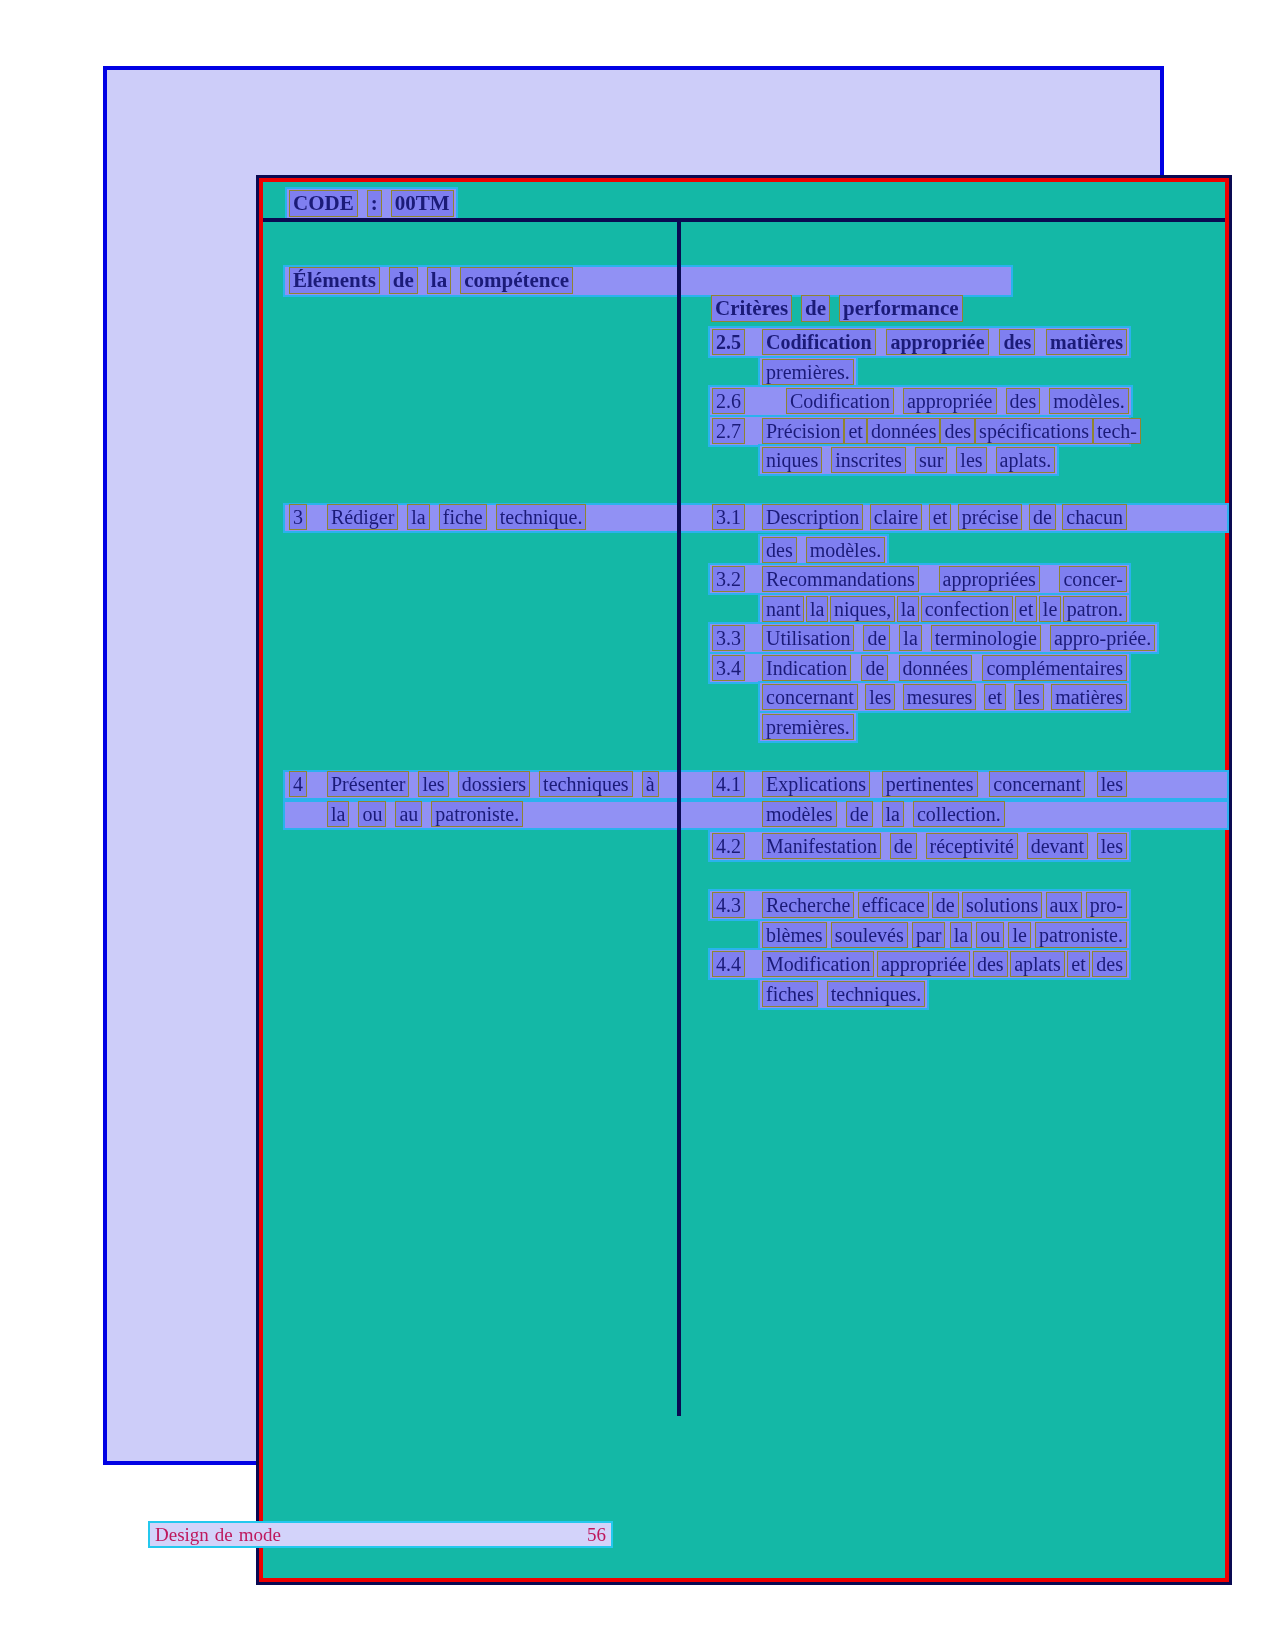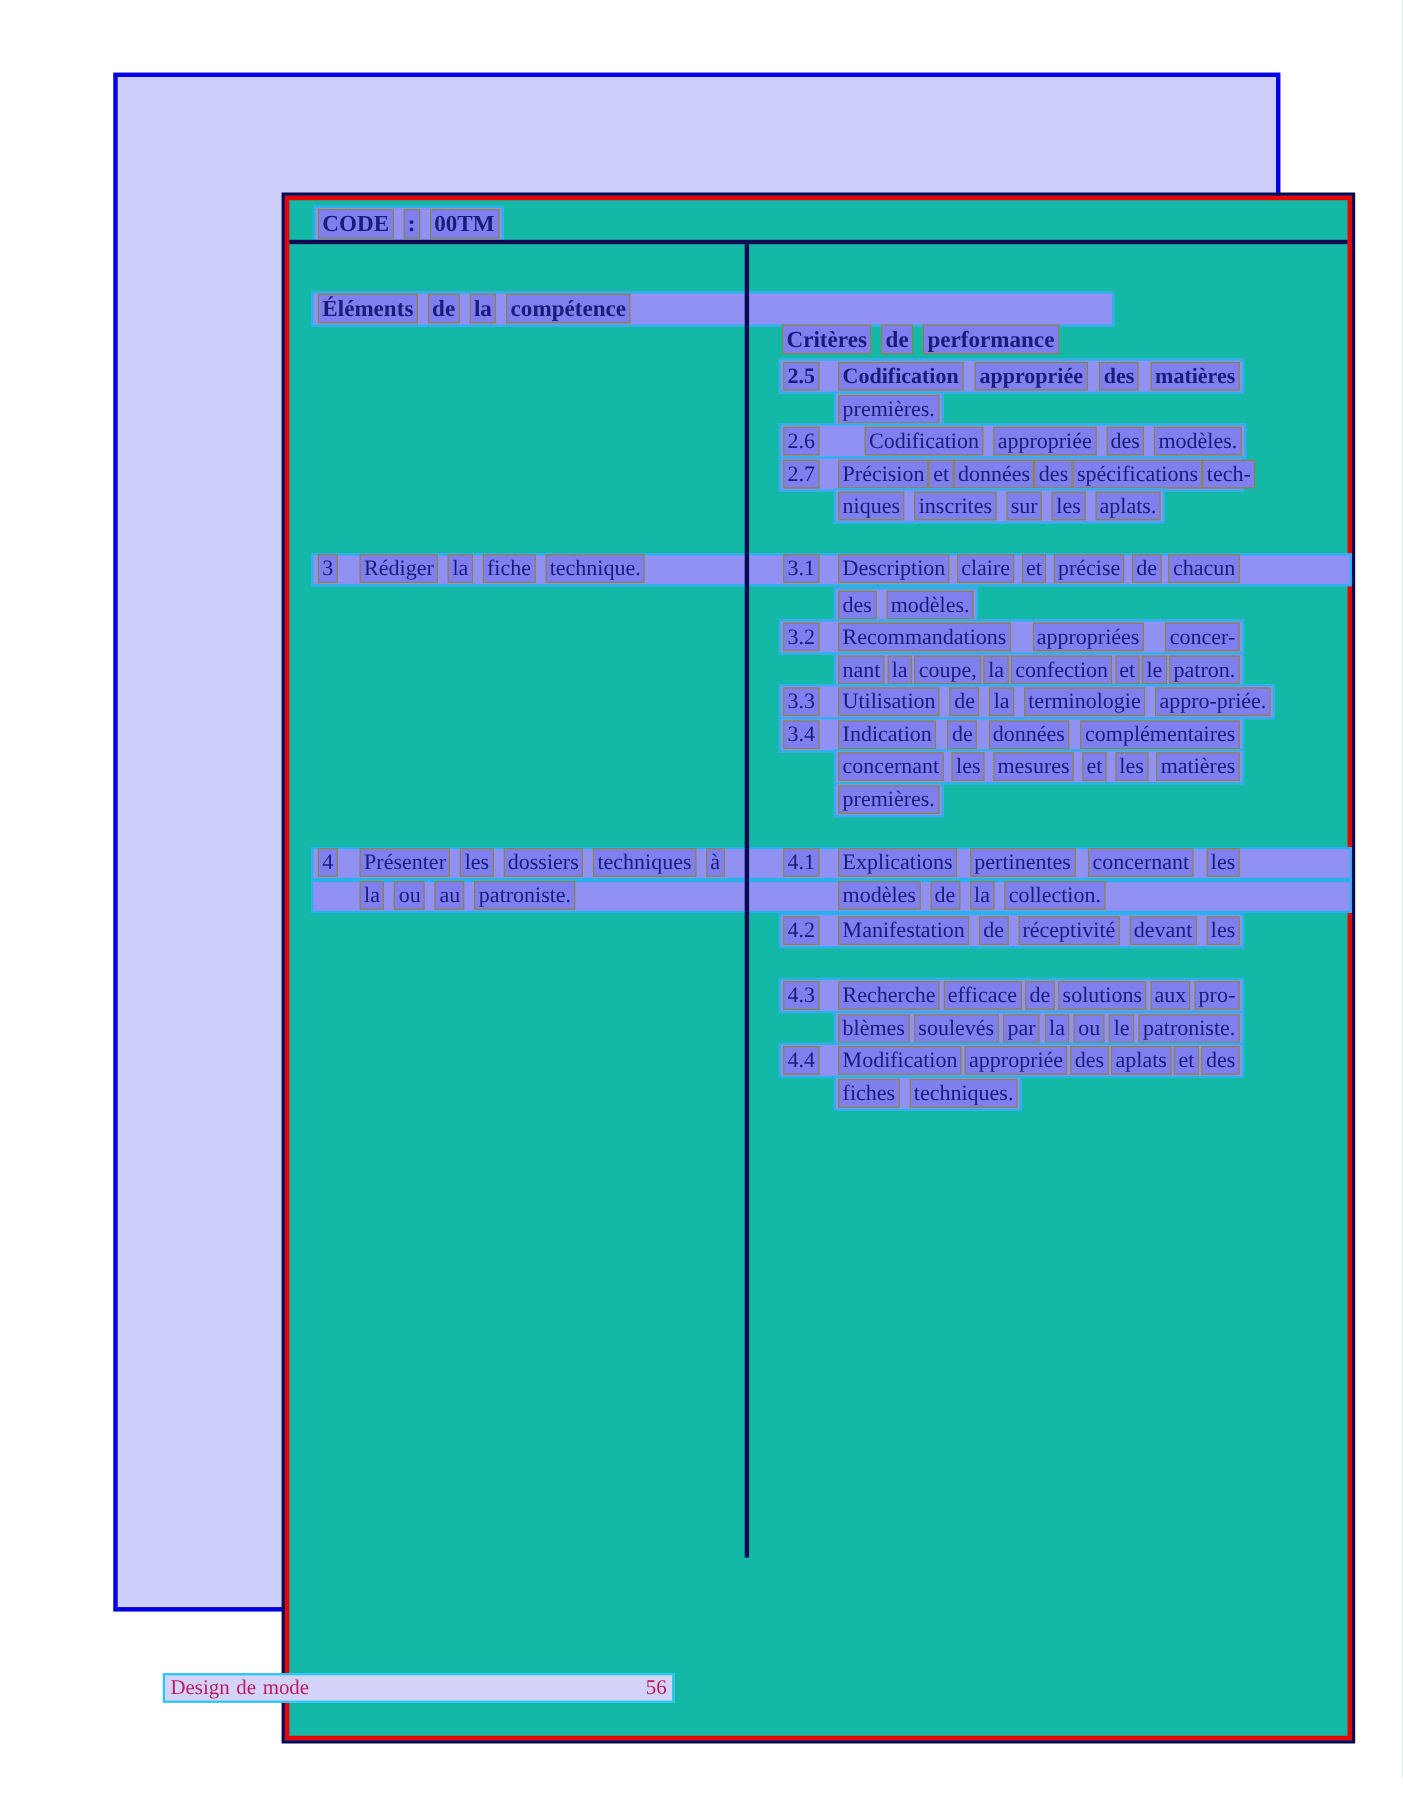--- a/index.html
+++ b/index.html
@@ -155,21 +155,21 @@
         <span class="txt j">
             <span class="w">Recommandations</span>
             <span class="w">appropriées</span>
             <span class="w">concer-</span>
           </span>
       </div>
       <div class="wg lb" style="left:495px;top:411px;width:373px;">
         <span class="txt j">
             <span class="w">nant</span>
             <span class="w">la</span>
-            <span class="w">coupe,</span>
+            <span class="w">niques,</span>
             <span class="w">la</span>
             <span class="w">confection</span>
             <span class="w">et</span>
             <span class="w">le</span>
             <span class="w">patron.</span>
           </span>
       </div>
 
       <div class="wg lb" style="left:445px;top:440px;">
         <span class="numcol">

